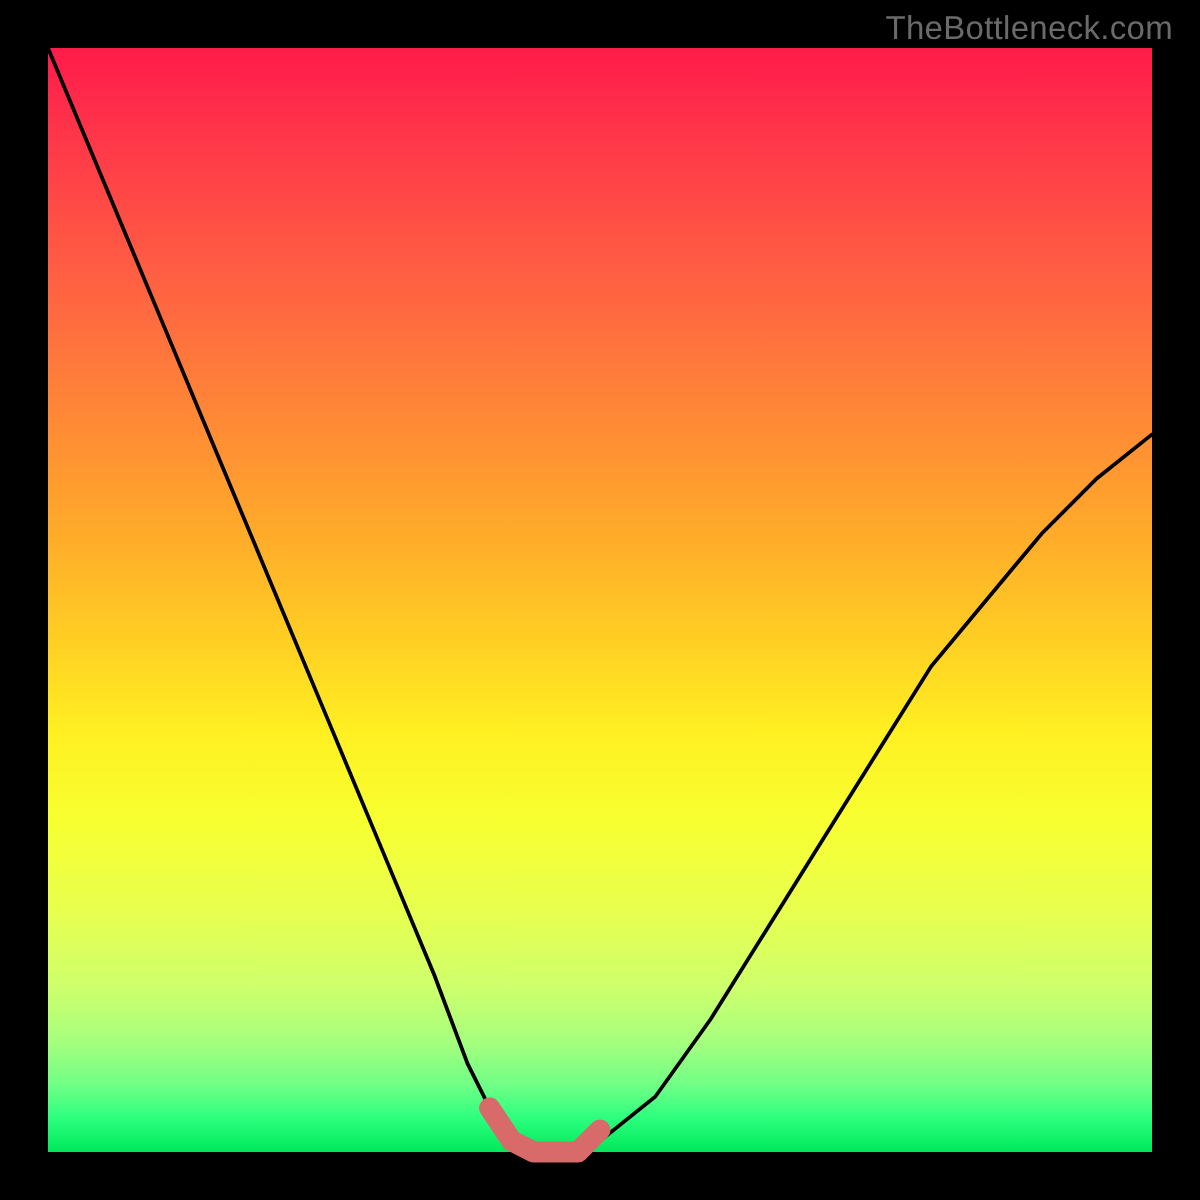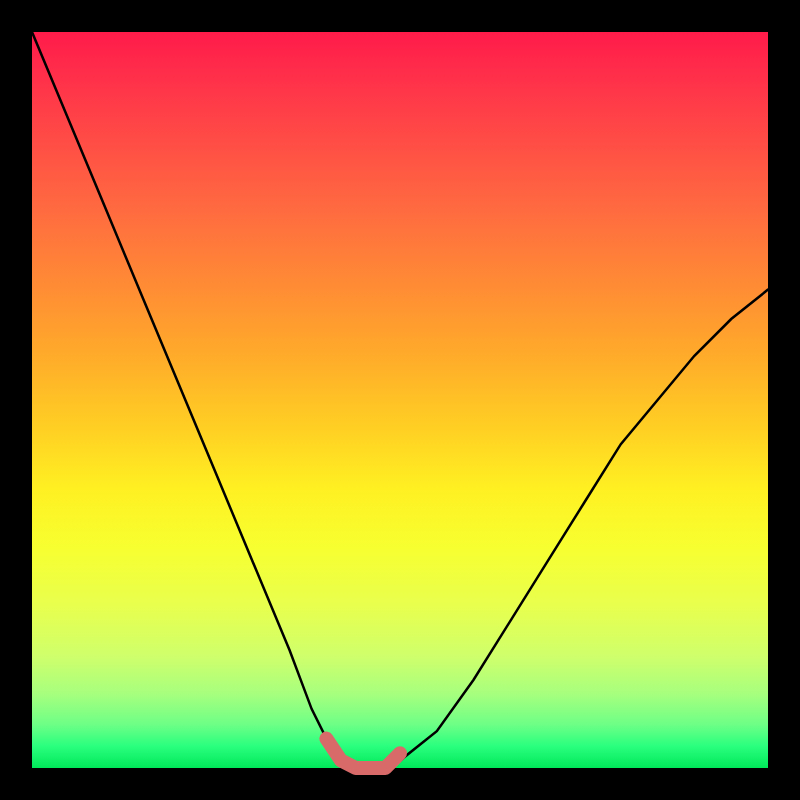--- a/index.html
+++ b/index.html
@@ -61,19 +61,20 @@
     top: 0;
     width: 736px;
     height: 736px;
     overflow: visible;
   }
 </style>
 </head>
 <body>
 
 <div class="frame">
+  <div class="brand">TheBottleneck.com</div>
   <div class="plot-area">
     <svg class="curve" viewBox="0 0 736 736" preserveAspectRatio="none">
       <path id="main-curve" fill="none" stroke="#000000" stroke-width="2.5" stroke-linecap="round" d="M0.0 0.0 L36.8 88.3 L73.6 176.6 L110.4 265.0 L147.2 353.3 L184.0 441.6 L220.8 529.9 L257.6 618.2 L279.7 677.1 L294.4 706.6 L309.1 728.6 L323.8 736.0 L338.6 736.0 L353.3 736.0 L368.0 728.6 L404.8 699.2 L441.6 647.7 L478.4 588.8 L515.2 529.9 L552.0 471.0 L588.8 412.2 L625.6 368.0 L662.4 323.8 L699.2 287.0 L736.0 257.6"></path>
       <path id="highlight-curve" fill="none" stroke="#d96a6a" stroke-width="14" stroke-linecap="round" stroke-linejoin="round" d="M294.4 706.6 L309.1 728.6 L323.8 736.0 L338.6 736.0 L353.3 736.0 L368.0 721.3"></path>
     </svg>
   </div>
 </div>
 
 </body></html>

